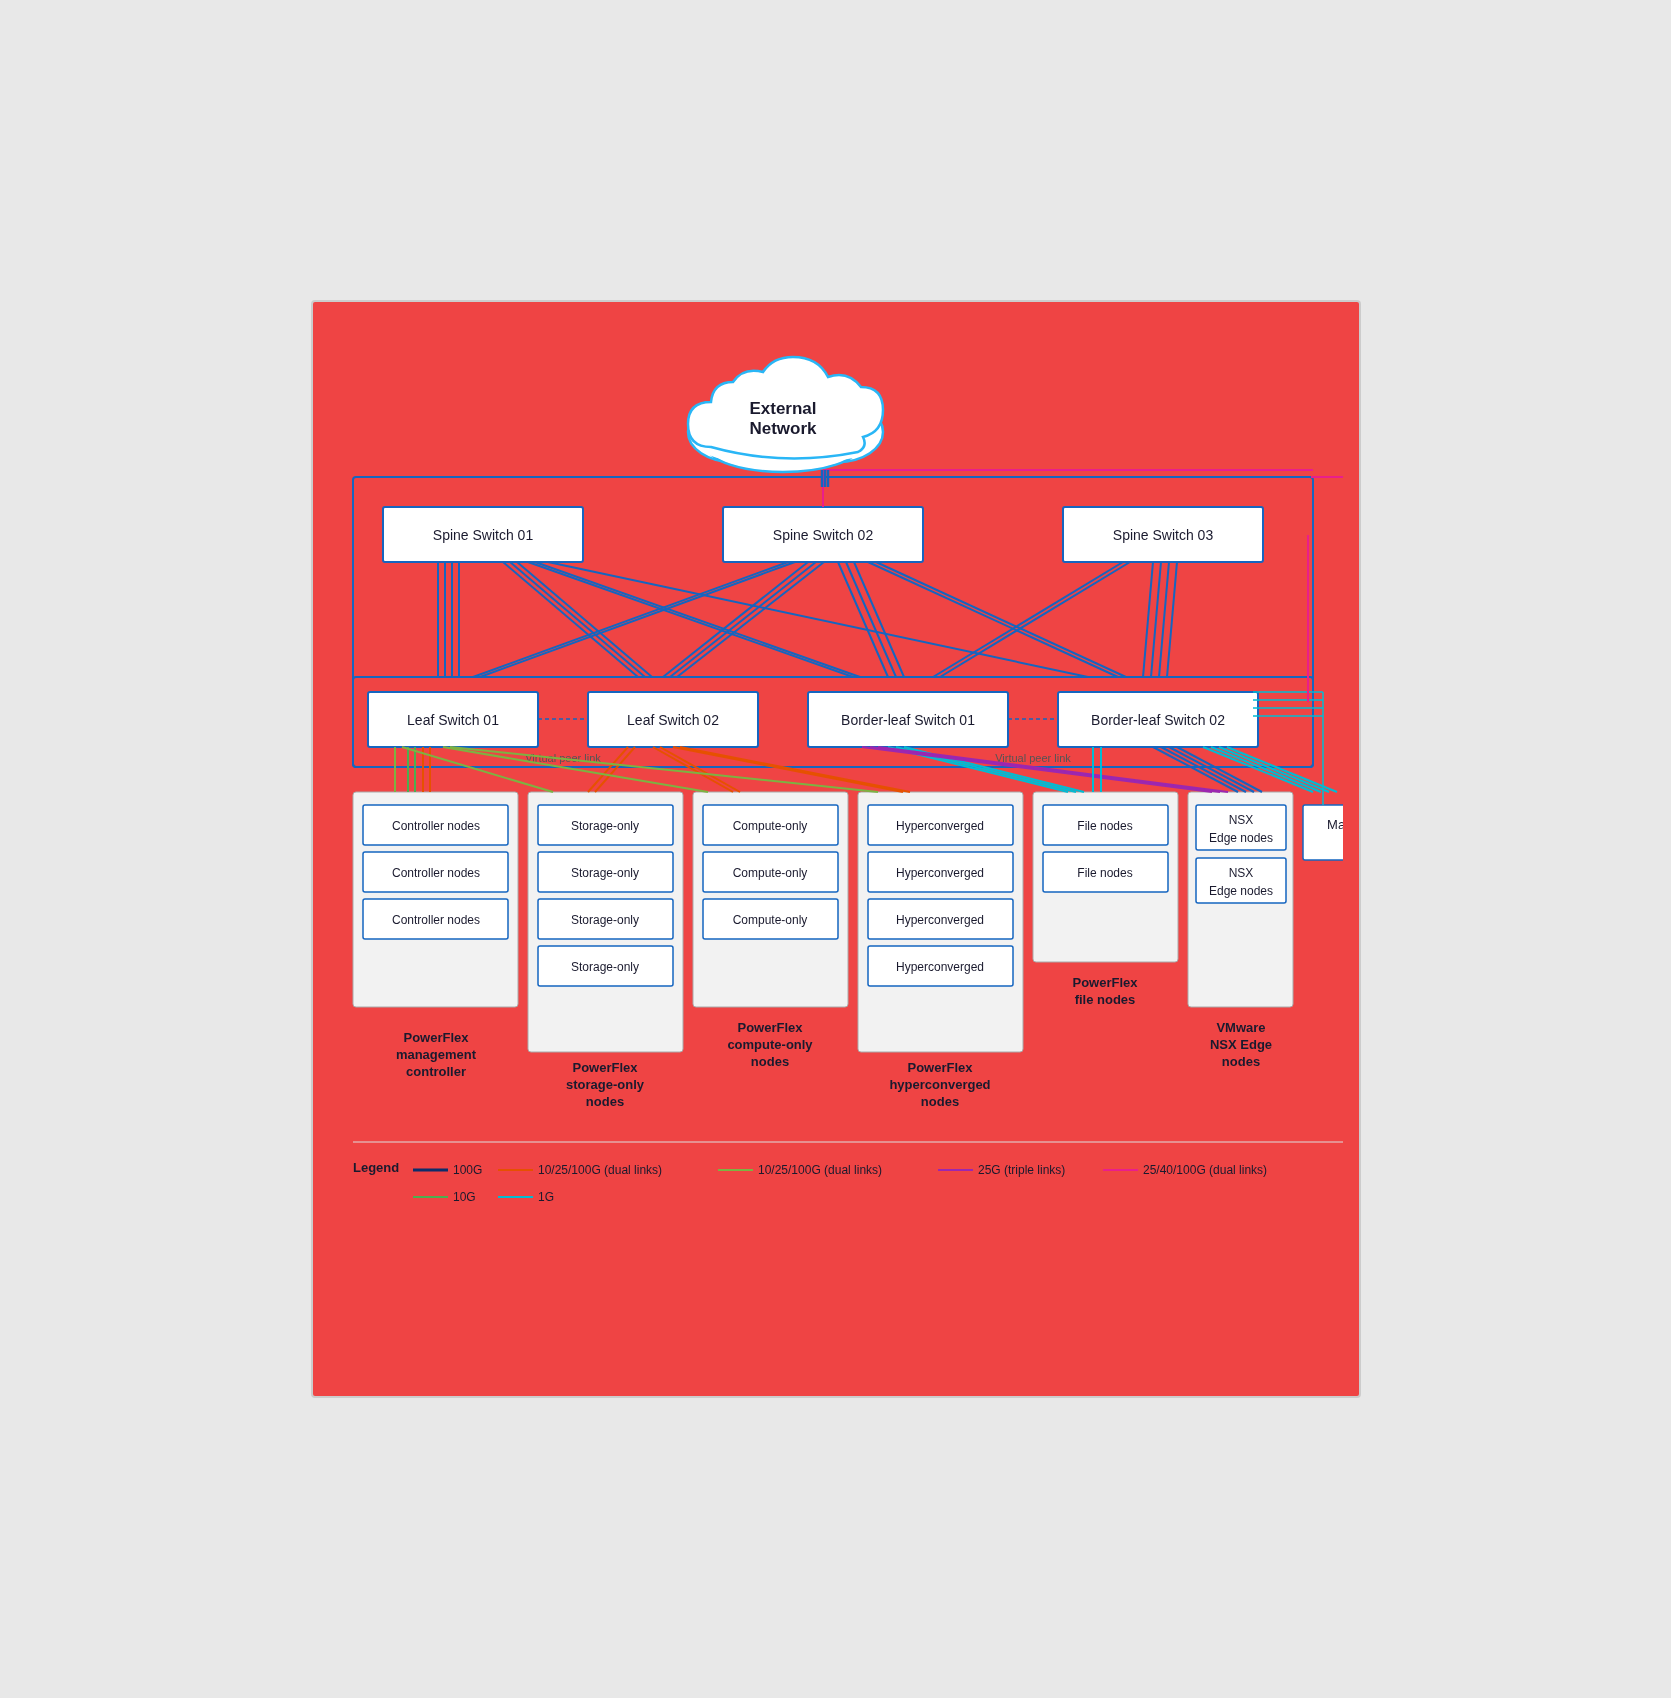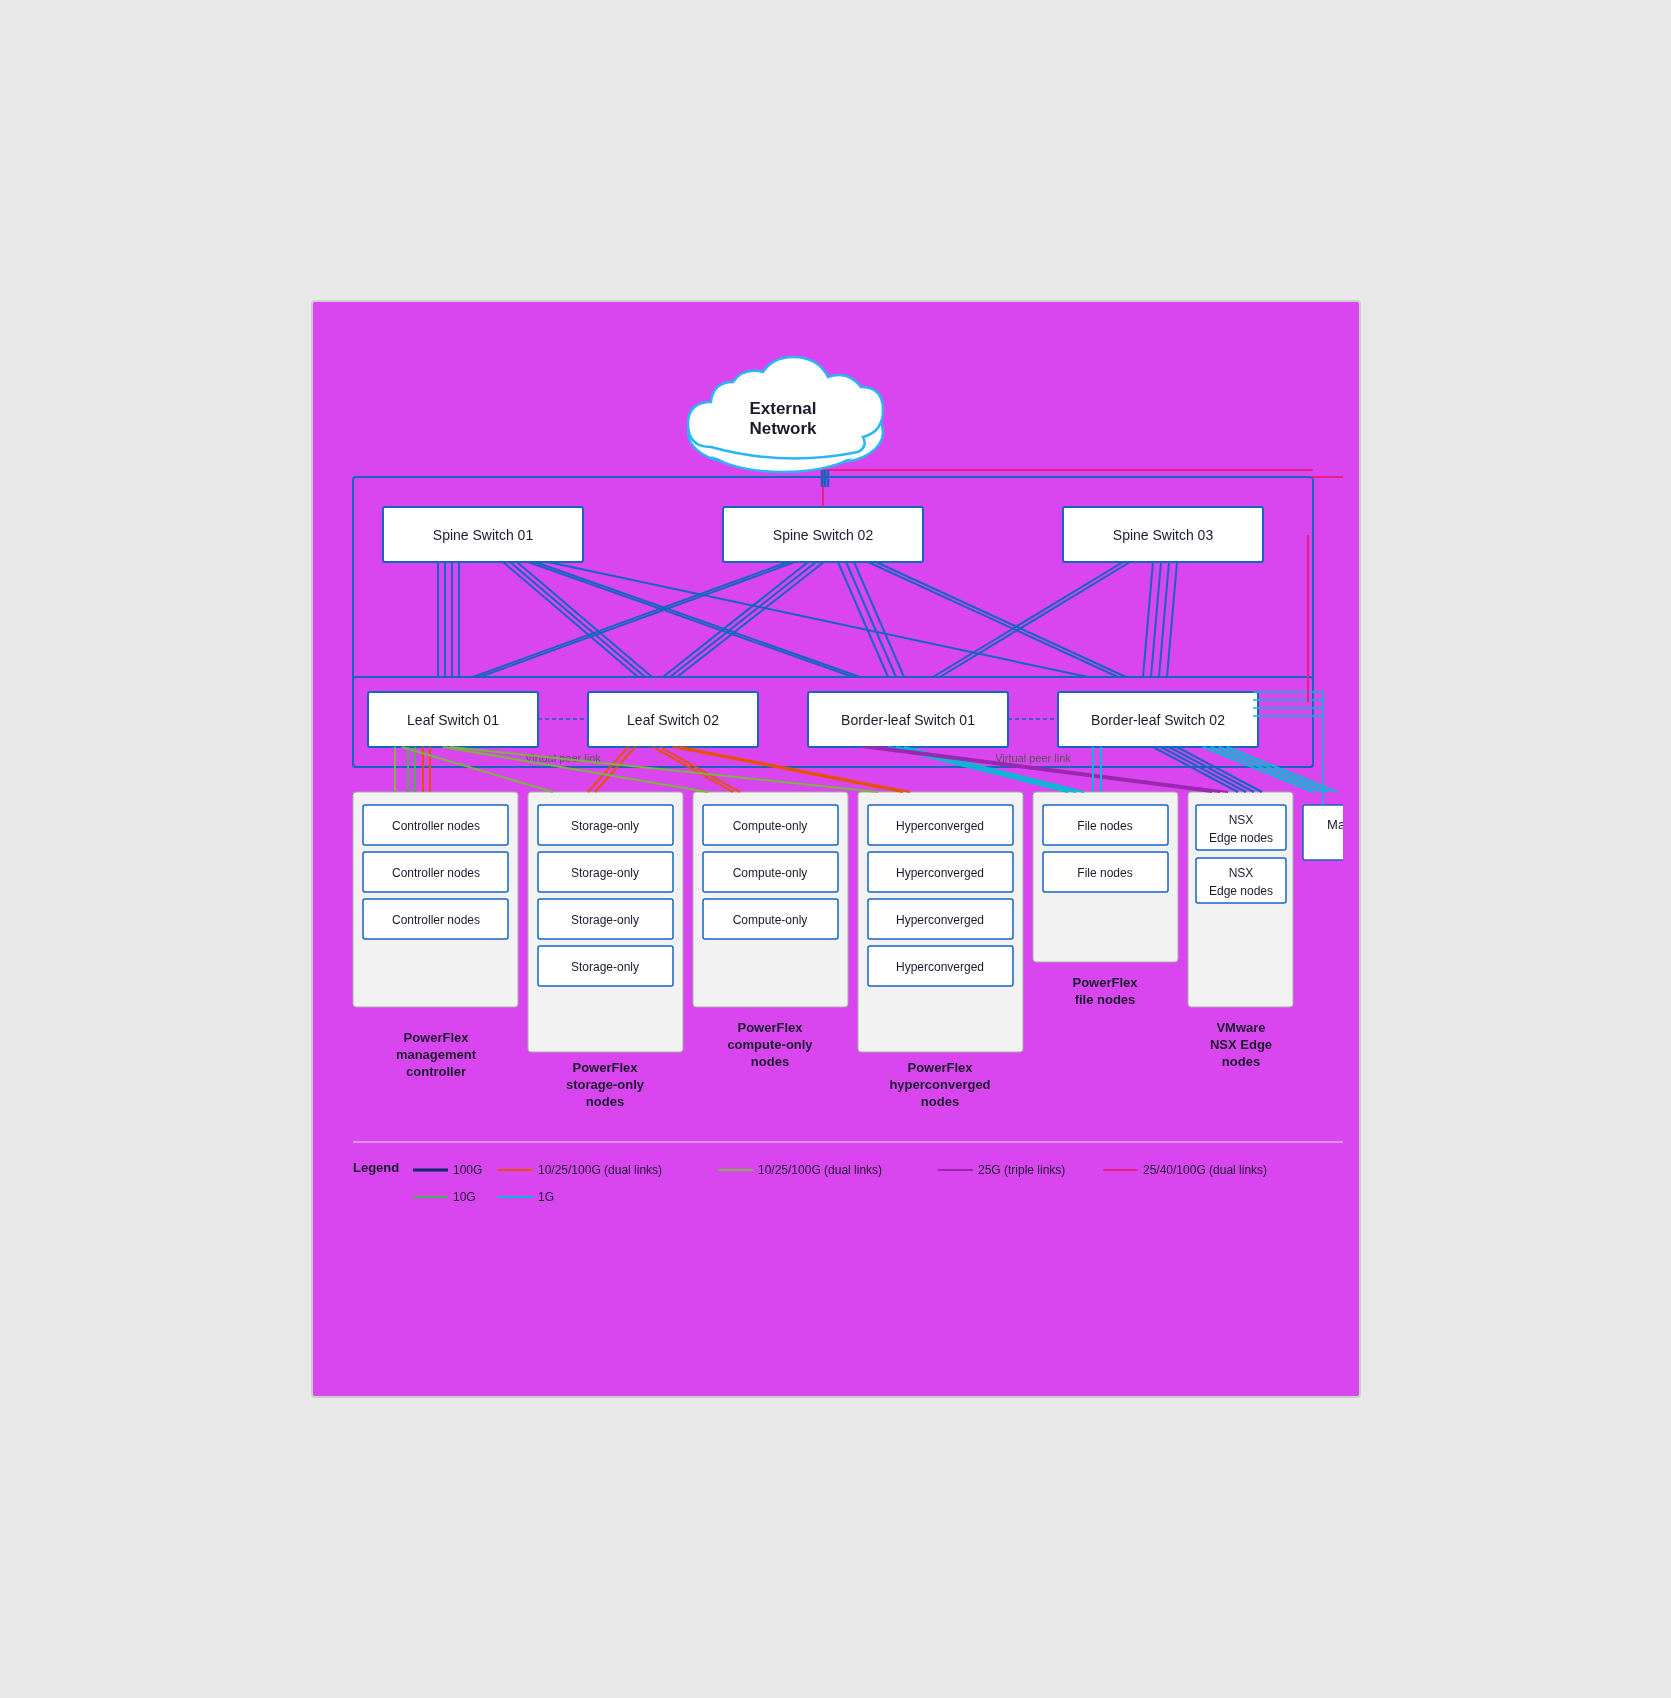--- a/index.html
+++ b/index.html
@@ -6,21 +6,21 @@
     body {
       background: #e8e8e8;
       font-family: Arial, sans-serif;
       display: flex;
       justify-content: center;
       align-items: center;
       min-height: 100vh;
       padding: 20px;
     }
     .main-container {
-      background: #d946ef;
+      background: #ef4444;
       border: 2px solid #ccc;
       border-radius: 4px;
       width: 1050px;
       padding: 20px;
       position: relative;
     }
 
     
     .full-svg-container {
       width: 100%;

